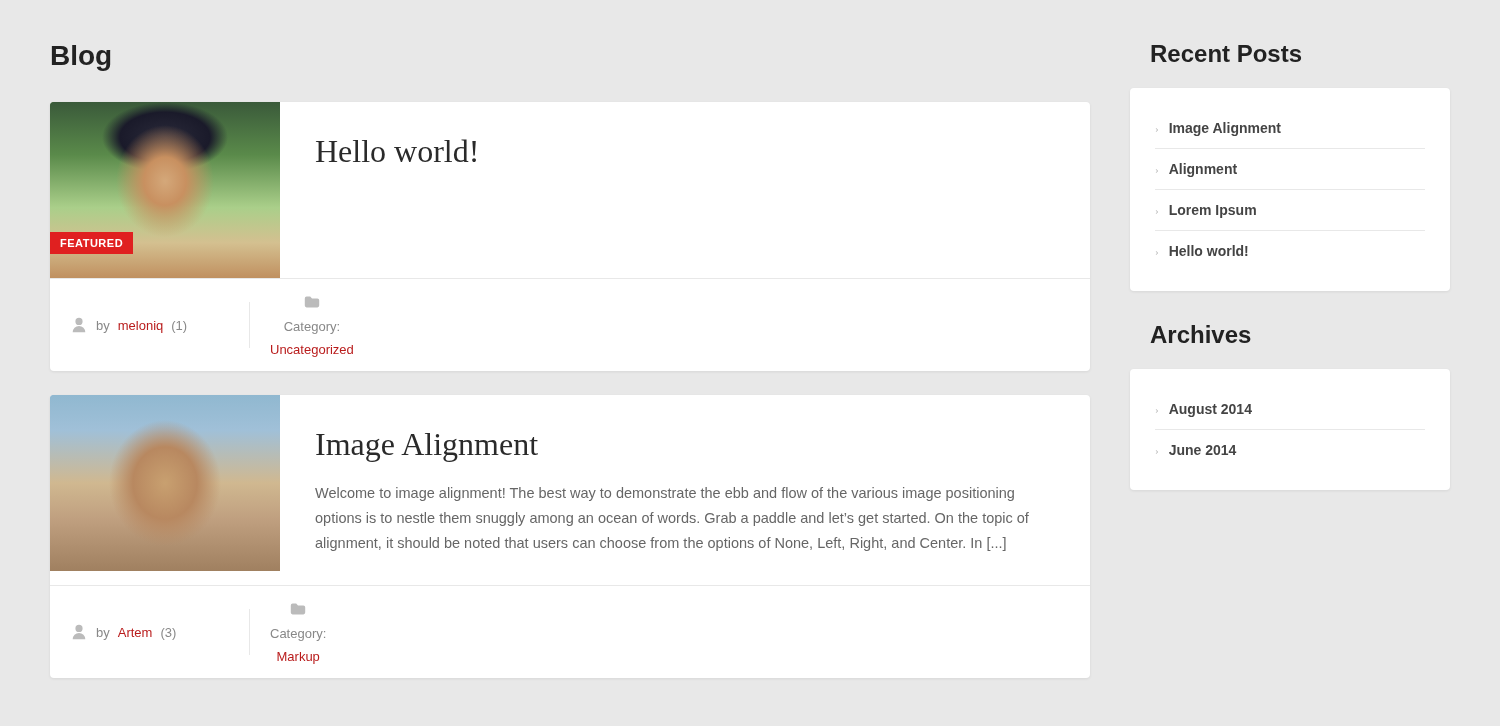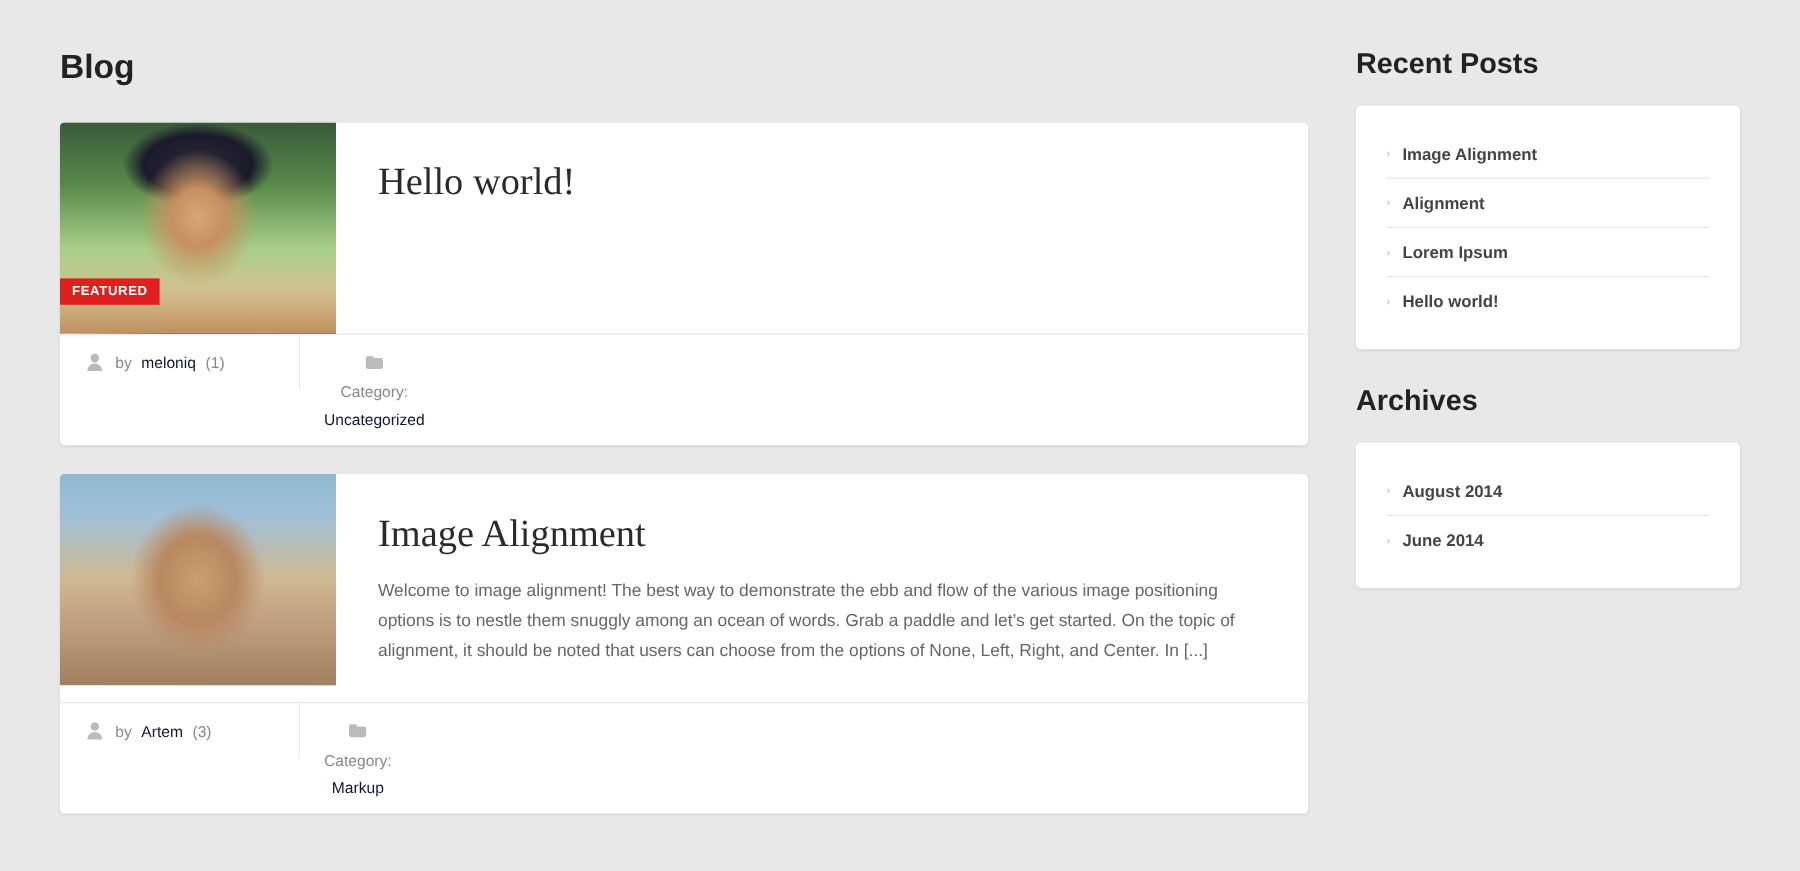--- a/index.html
+++ b/index.html
@@ -99,21 +99,21 @@
       line-height: 1.2;
     }
     .post-excerpt {
       font-size: 14.5px;
       color: #666;
       line-height: 1.7;
       font-family: 'Arial', sans-serif;
     }
     .post-meta {
       display: flex;
-      align-items: flex-start;
+      align-items: center;
       border-top: 1px solid #e8e8e8;
     }
     .meta-author {
       display: flex;
       align-items: center;
       gap: 8px;
       padding: 14px 20px;
       font-size: 13px;
       color: #888;
       font-family: 'Arial', sans-serif;
@@ -125,21 +125,21 @@
       display: flex;
       align-items: center;
       gap: 8px;
       padding: 14px 20px;
       font-size: 13px;
       color: #888;
       font-family: 'Arial', sans-serif;
       flex-direction: column;
     }
     .meta-author a, .meta-category a {
-      color: #0f172a;
+      color: #b91c1c;
       text-decoration: none;
     }
     .user-icon {
       width: 18px;
       height: 18px;
       color: #bbb;
       flex-shrink: 0;
     }
     .folder-icon {
       width: 18px;
@@ -183,20 +183,21 @@
       color: #bbb;
       font-size: 11px;
       flex-shrink: 0;
     }
     .sidebar-heading {
       font-size: 24px;
       font-weight: bold;
       color: #222;
       margin-bottom: 20px;
       font-family: 'Arial', sans-serif;
+      margin-left: 20px;
     }
   </style>
 </head>
 <body>
 
 <div class="layout">
 
   <div class="main-content">
     <h1 class="page-title">Blog</h1>
 

